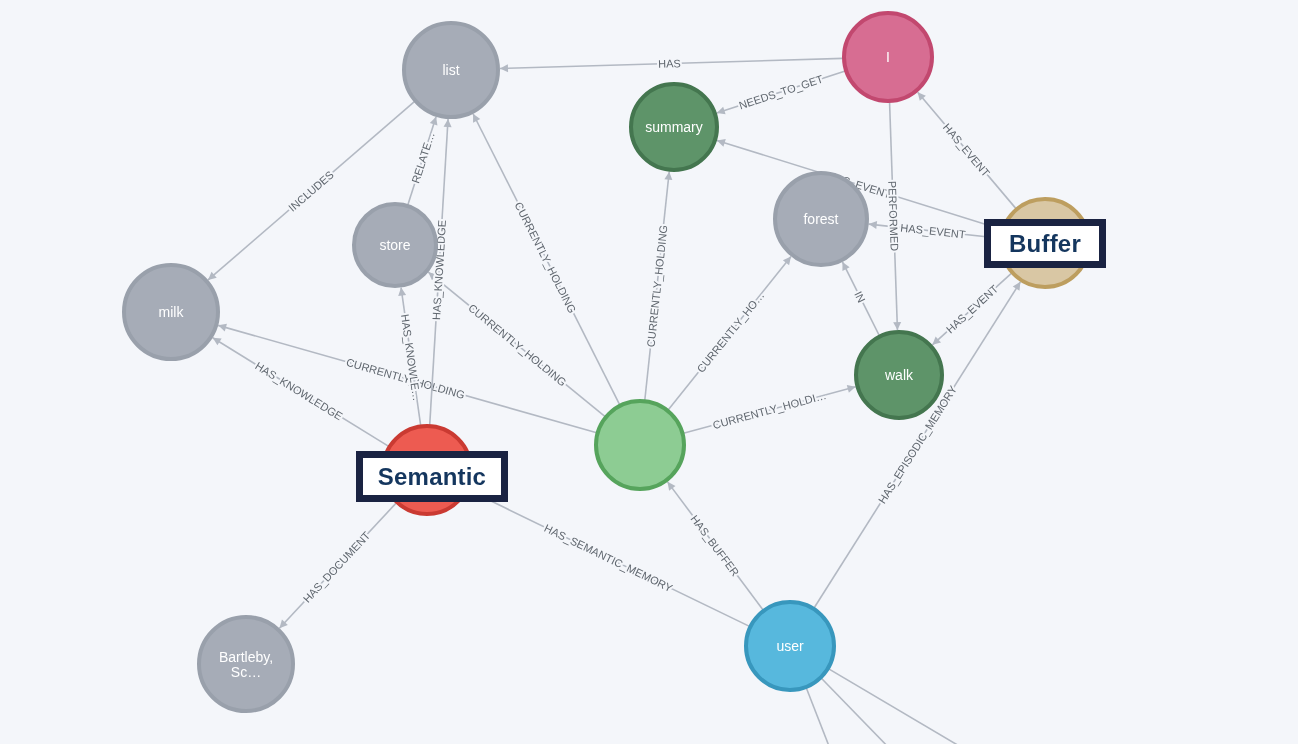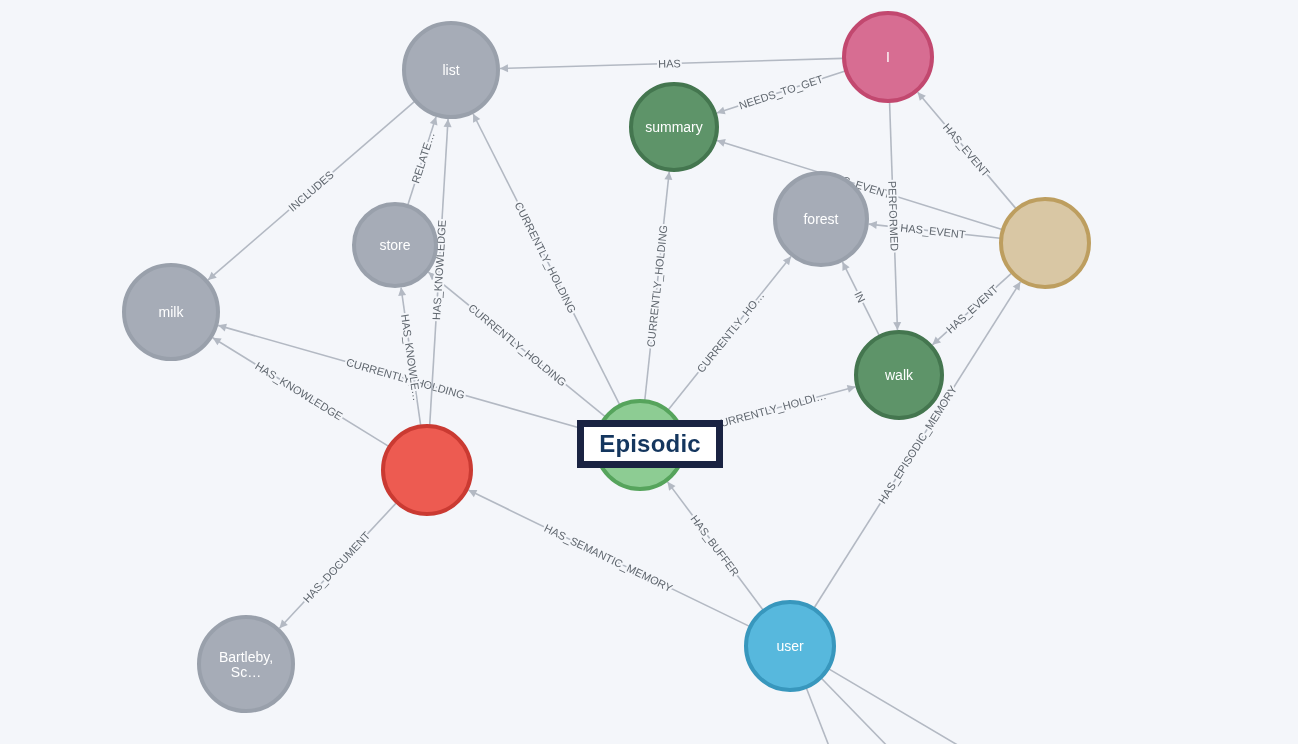--- a/index.html
+++ b/index.html
@@ -188,15 +188,16 @@
           <circle cx="790" cy="646" r="44" fill="#57B8DD" stroke="#3897BD" stroke-width="4"></circle>
           <text text-anchor="middle" font-size="14" fill="#FFFFFF"><tspan x="790" y="651">user</tspan></text>
         </g>
         <g>
           <circle cx="246" cy="664" r="47" fill="#A6ACB7" stroke="#99A0AB" stroke-width="4"></circle>
           <text text-anchor="middle" font-size="14" fill="#FFFFFF"><tspan x="246" y="661.5">Bartleby,</tspan><tspan x="246" y="676.5">Sc…</tspan></text>
         </g>
       </g>
     </svg>
   <div id="annotation-layer">
-    <div class="overlay" style="left: 577px; top: 420px; width: 146px; height: 48px; border-color: rgb(26, 35, 66); color: rgb(20, 54, 94); background: rgb(255, 255, 255);">Episodic</div>
+    <div class="overlay" style="left: 984px; top: 219px; width: 122px; height: 49px; border-color: rgb(26, 35, 66); color: rgb(20, 54, 94); background: rgb(255, 255, 255);">Buffer</div>
+    <div class="overlay" style="left: 356px; top: 451px; width: 152px; height: 51px; border-color: rgb(26, 35, 66); color: rgb(20, 54, 94); background: rgb(255, 255, 255);">Semantic</div>
   </div>
 </div>
 
 </body></html>

